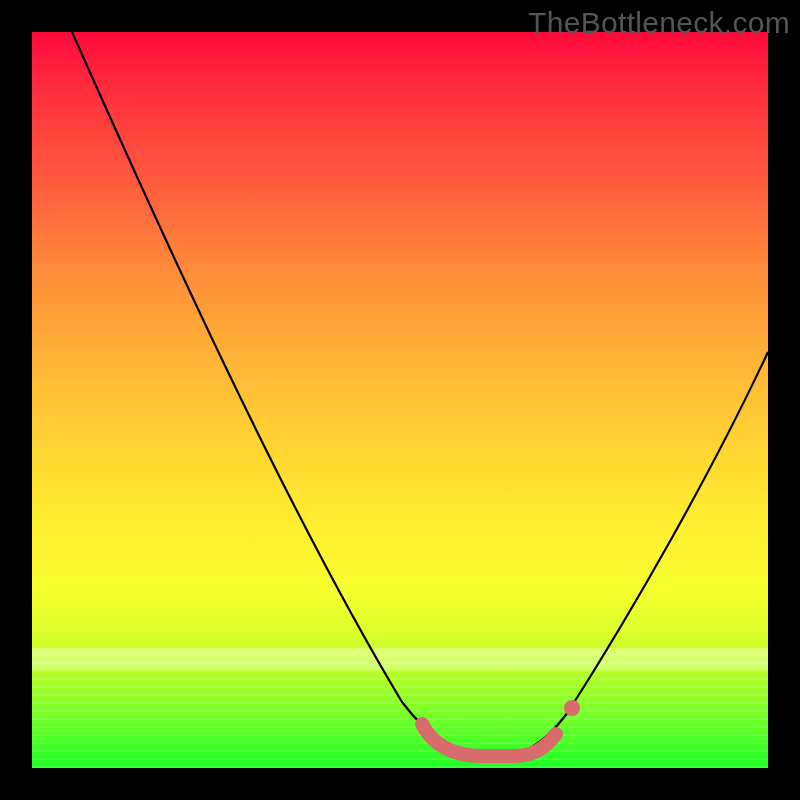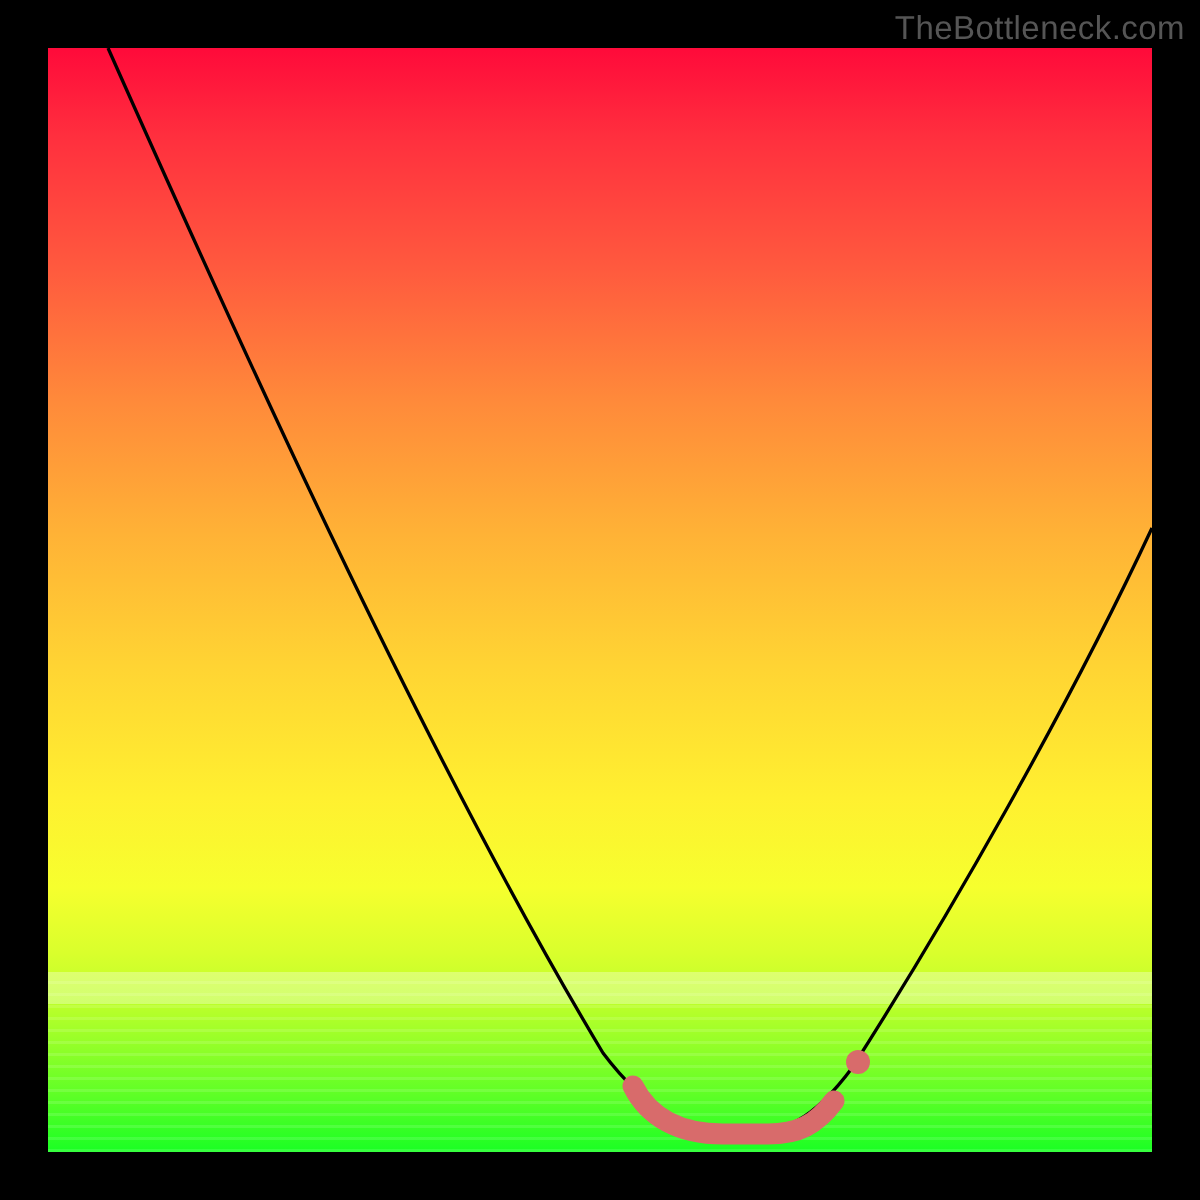--- a/index.html
+++ b/index.html
@@ -35,21 +35,21 @@
       #d9ff2c 82%,
       #b8ff2a 87%,
       #8cff28 91%,
       #5cff26 95%,
       #1aff24 100%);
   }
   .watermark {
     position: absolute;
     top: 6px;
     right: 10px;
-    font-size: 22px;
+    font-size: 30px;
     font-weight: 500;
     color: #555;
     letter-spacing: 0.3px;
   }
   svg.curve {
     position: absolute;
     left: 32px;
     top: 32px;
     width: 736px;
     height: 736px;

